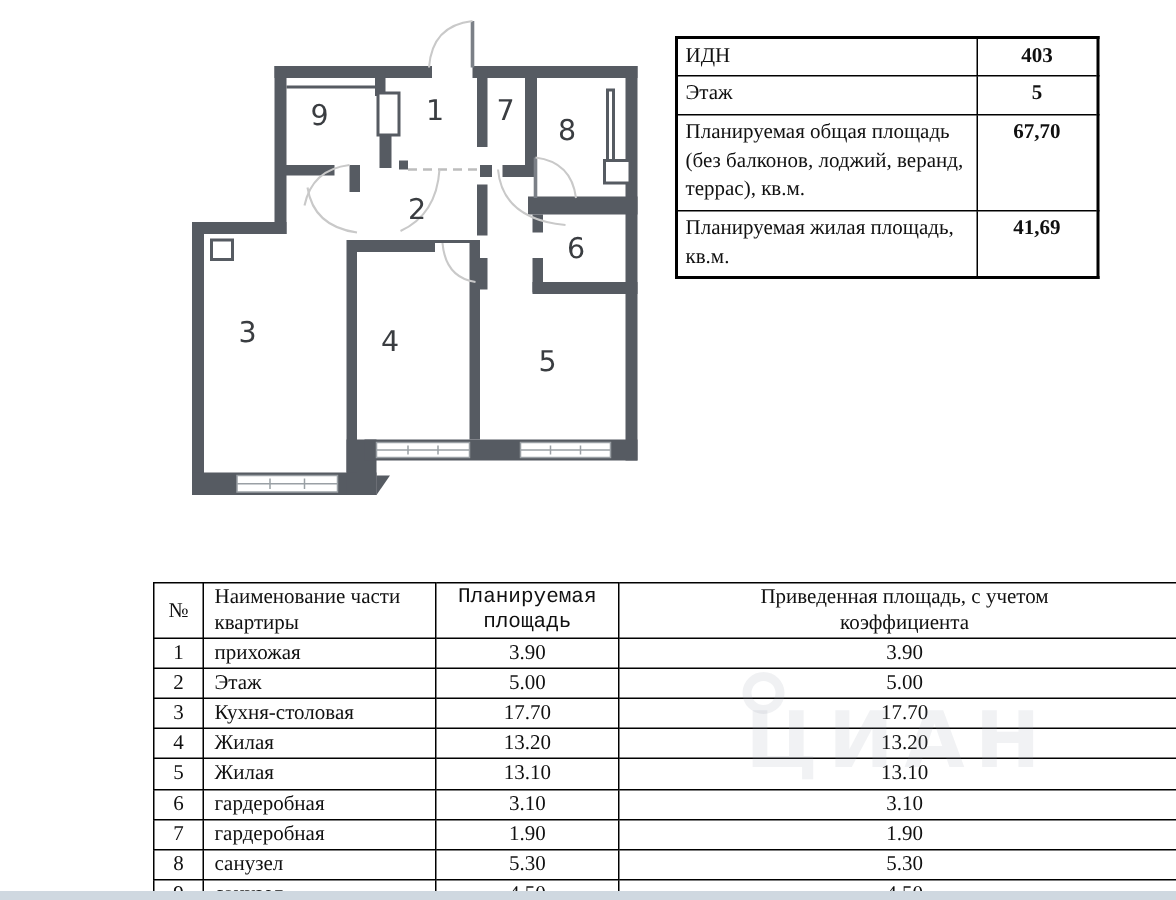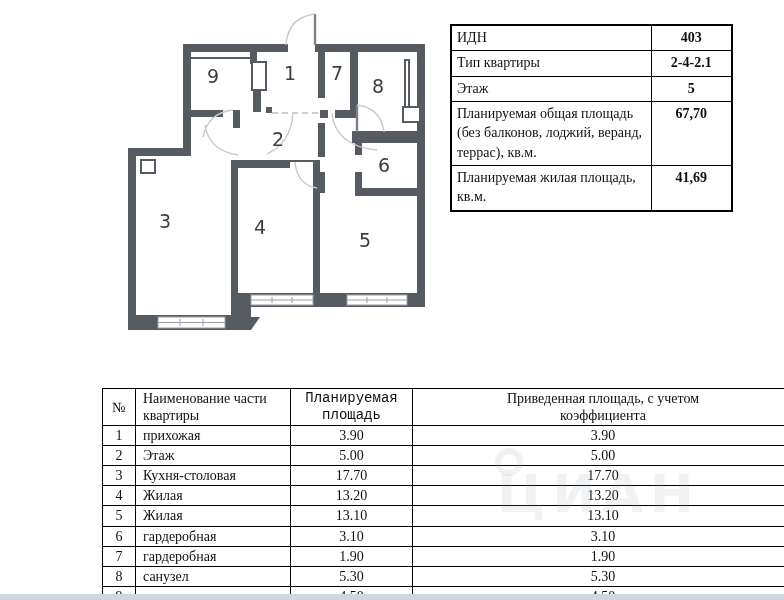--- a/index.html
+++ b/index.html
@@ -144,24 +144,20 @@
   </svg>
 
   <table class="info">
     <tbody>
 
         <tr>
           <td class="lbl">ИДН</td>
           <td class="val">403</td>
         </tr>
 
-        <tr>
-          <td class="lbl">Тип квартиры</td>
-          <td class="val">2-4-2.1</td>
-        </tr>
 
         <tr>
           <td class="lbl">Этаж</td>
           <td class="val">5</td>
         </tr>
 
         <tr>
           <td class="lbl">Планируемая общая площадь (без балконов, лоджий, веранд, террас), кв.м.</td>
           <td class="val">67,70</td>
         </tr>

